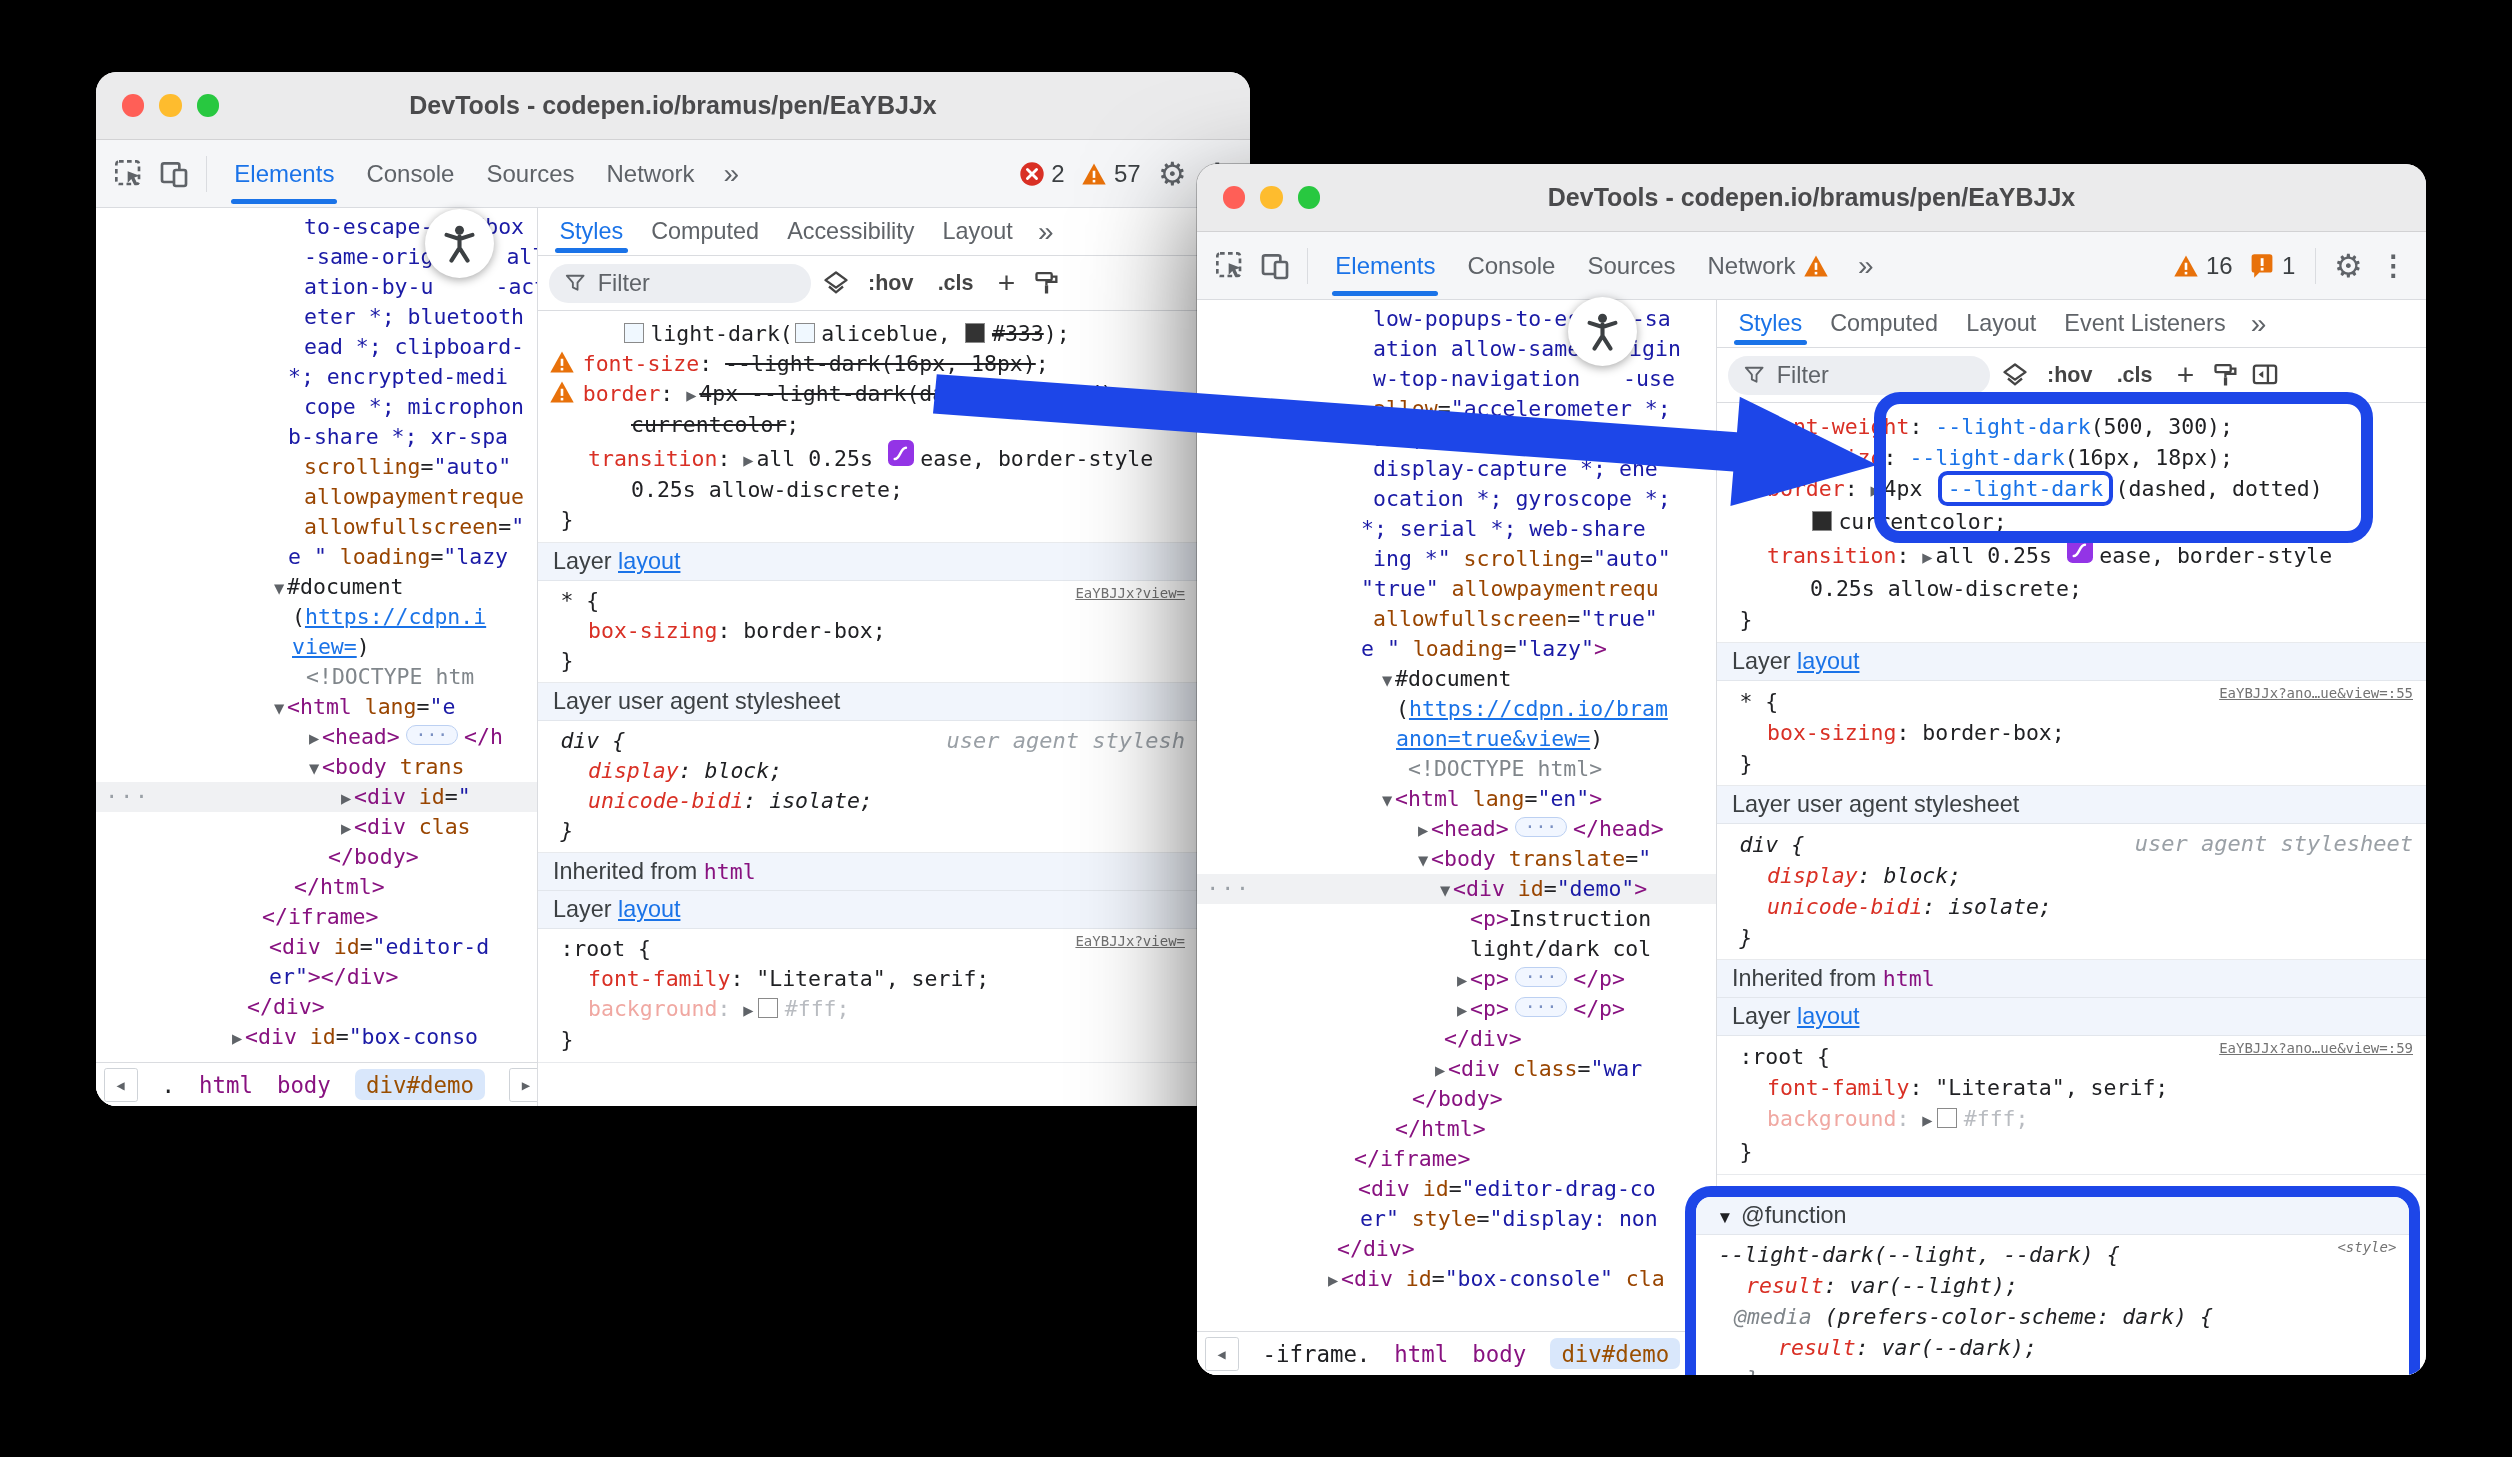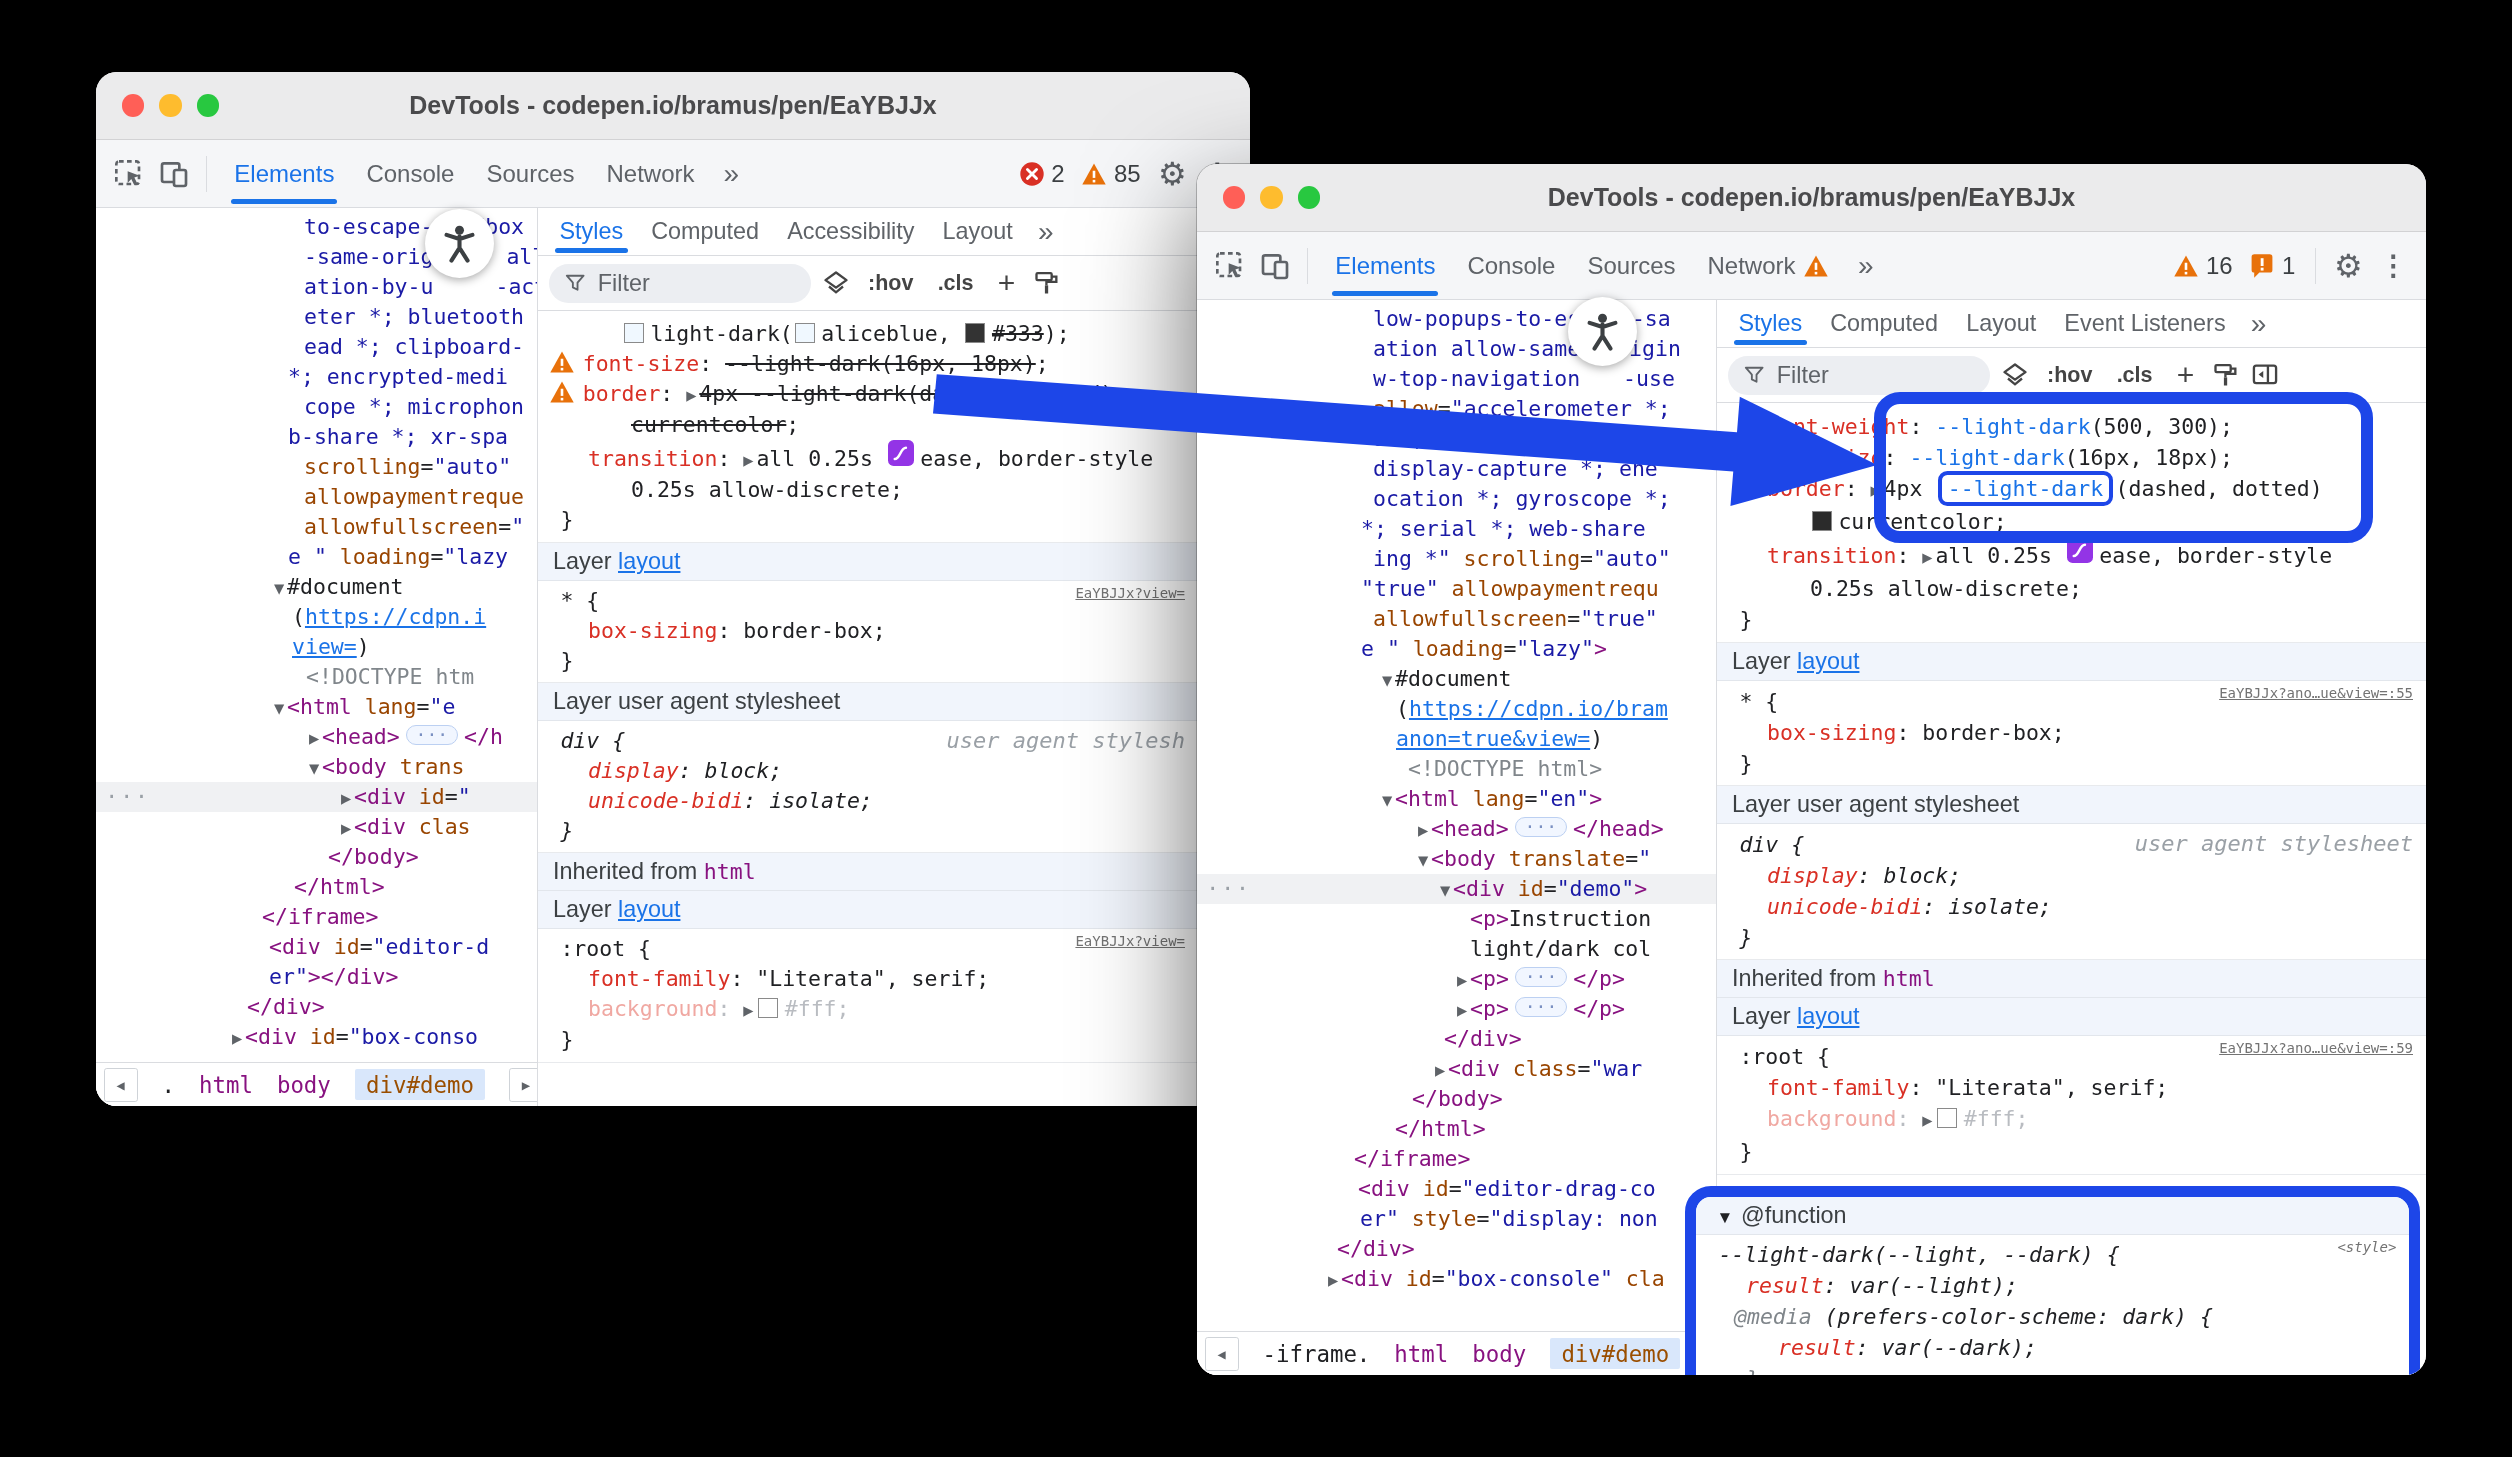--- a/index.html
+++ b/index.html
@@ -38,21 +38,21 @@
   .har{color:#202124;font-size:17px;margin-right:7.5px;}
   .pill{display:inline-block;border:1.9px solid #bcd0f2;background:#f1f6ff;color:#7a90c2;border-radius:13px;
       font-size:18px;line-height:18px;padding:0 8.4px;margin:0 6.5px;vertical-align:2.8px;}
   .sp{display:inline-block;}
   .crumbs{position:absolute;left:0;right:0;bottom:0;height:43px;background:#fff;border-top:0.9px solid #dadce0;
       display:flex;align-items:center;gap:24px;padding:0 7.5px;font:22.4px "DejaVu Sans Mono",monospace;z-index:3;}
   .nav{width:32px;height:32px;border:0.9px solid #cfd3d8;background:#fff;color:#5f6368;display:flex;align-items:center;
       justify-content:center;font-size:14px;border-radius:2.8px;flex:0 0 auto;}
   .crumb{color:#202124;white-space:nowrap;}
   .crumb.tagc{color:#881280;}
-  .crumb.active{background:#d9e7fb;color:#9a4e00;padding:2.8px 11.2px;border-radius:2px;}
+  .crumb.active{background:#d9e7fb;color:#9a4e00;padding:2.8px 11.2px;border-radius:7px;}
   .styles{flex:1;position:relative;display:flex;flex-direction:column;background:#fff;min-width:0;}
   .side-tabs{height:47px;border-bottom:0.9px solid #dadce0;display:flex;align-items:center;padding:0 7.5px;flex:0 0 auto;}
   .stab{font-size:23.4px;color:#5f6368;padding:0 14px;height:47px;display:flex;align-items:center;position:relative;white-space:nowrap;}
   .stab.active{color:#1a73e8;}
   .stab.active::after{content:"";position:absolute;left:9.3px;right:9.3px;bottom:1.9px;height:5.6px;border-radius:2.8px;background:#1a73e8;}
   .filter-row{height:54px;border-bottom:0.9px solid #dadce0;display:flex;align-items:center;padding:0 11.2px;gap:11.2px;flex:0 0 auto;}
   .fpill{display:flex;align-items:center;gap:11.2px;width:232px;height:39px;border-radius:19.6px;background:#eceef2;
       color:#5f6368;font-size:23.4px;padding:0 15px;flex:0 0 auto;}
   .fctl{font-size:21.5px;color:#444;font-weight:700;margin:0 6.5px;white-space:nowrap;}
   .sscroll{flex:1;position:relative;font:21.5px "DejaVu Sans Mono",monospace;padding-top:3.7px;}
@@ -144,21 +144,21 @@
           <span>2</span>
         </span>
         <span class="badge">
           <span style="display: inline-flex;">
             <svg width="26" height="24" viewBox="0 0 20 18">
               <path d="M10 1 L19 17 H1 Z" fill="#e8710a"></path>
               <rect x="9" y="6.5" width="2" height="5.5" fill="#fff"></rect>
               <rect x="9" y="13.5" width="2" height="2" fill="#fff"></rect>
             </svg>
           </span>
-          <span>85</span>
+          <span>57</span>
         </span>
       </span>
     <span class="ticon" style="font-size:32px;">⚙</span>
     <span class="ticon" style="font-size:28px;font-weight:700;">⋮</span>
   </div>
   <div class="main">
     <div class="tree">
       <div class="tree-lines"><div class="tl" style="padding-left: 208px;"><span class="b">to-escape-sandbox</span></div><div class="tl" style="padding-left: 208px;"><span class="b">-same-origi</span><span class="sp" style="width: 60px;"></span><span class="b">allo</span></div><div class="tl" style="padding-left: 208px;"><span class="b">ation-by-u</span><span class="sp" style="width: 62px;"></span><span class="b">-act</span></div><div class="tl" style="padding-left: 208px;"><span class="b">eter *; bluetooth</span></div><div class="tl" style="padding-left: 208px;"><span class="b">ead *; clipboard-</span></div><div class="tl" style="padding-left: 192px;"><span class="b">*; encrypted-medi</span></div><div class="tl" style="padding-left: 208px;"><span class="b">cope *; microphon</span></div><div class="tl" style="padding-left: 192px;"><span class="b">b-share *; xr-spa</span></div><div class="tl" style="padding-left: 208px;"><span class="a">scrolling</span><span class="k">=</span><span class="b">"auto"</span></div><div class="tl" style="padding-left: 208px;"><span class="a">allowpaymentreque</span></div><div class="tl" style="padding-left: 208px;"><span class="a">allowfullscreen</span><span class="k">=</span><span class="b">"</span></div><div class="tl" style="padding-left: 192px;"><span class="b">e " </span><span class="a">loading</span><span class="k">=</span><span class="b">"lazy</span></div><div class="tl" style="padding-left: 178px;"><span class="ar">▼</span><span class="k">#document</span></div><div class="tl" style="padding-left: 196px;"><span class="k">(</span><span class="ln">https://cdpn.i</span></div><div class="tl" style="padding-left: 196px;"><span class="ln">view=</span><span class="k">)</span></div><div class="tl" style="padding-left: 210px;"><span class="g">&lt;!DOCTYPE htm</span></div><div class="tl" style="padding-left: 178px;"><span class="ar">▼</span><span class="t">&lt;html</span><span class="a"> lang</span><span class="k">=</span><span class="b">"e</span></div><div class="tl" style="padding-left: 213px;"><span class="ar">▶</span><span class="t">&lt;head&gt;</span><span class="pill">···</span><span class="t">&lt;/h</span></div><div class="tl" style="padding-left: 213px;"><span class="ar">▼</span><span class="t">&lt;body</span><span class="a"> trans</span></div><div class="tl hl" style="padding-left: 245px;"><span class="gut">···</span><span class="ar">▶</span><span class="t">&lt;div</span><span class="a"> id</span><span class="k">=</span><span class="b">"</span></div><div class="tl" style="padding-left: 245px;"><span class="ar">▶</span><span class="t">&lt;div</span><span class="a"> clas</span></div><div class="tl" style="padding-left: 232px;"><span class="t">&lt;/body&gt;</span></div><div class="tl" style="padding-left: 198px;"><span class="t">&lt;/html&gt;</span></div><div class="tl" style="padding-left: 166px;"><span class="t">&lt;/iframe&gt;</span></div><div class="tl" style="padding-left: 173px;"><span class="t">&lt;div</span><span class="a"> id</span><span class="k">=</span><span class="b">"editor-d</span></div><div class="tl" style="padding-left: 173px;"><span class="b">er"</span><span class="t">&gt;&lt;/div&gt;</span></div><div class="tl" style="padding-left: 151px;"><span class="t">&lt;/div&gt;</span></div><div class="tl" style="padding-left: 136px;"><span class="ar">▶</span><span class="t">&lt;div</span><span class="a"> id</span><span class="k">=</span><span class="b">"box-conso</span></div></div>
       <div class="crumbs">
           <span class="nav">◀</span>

